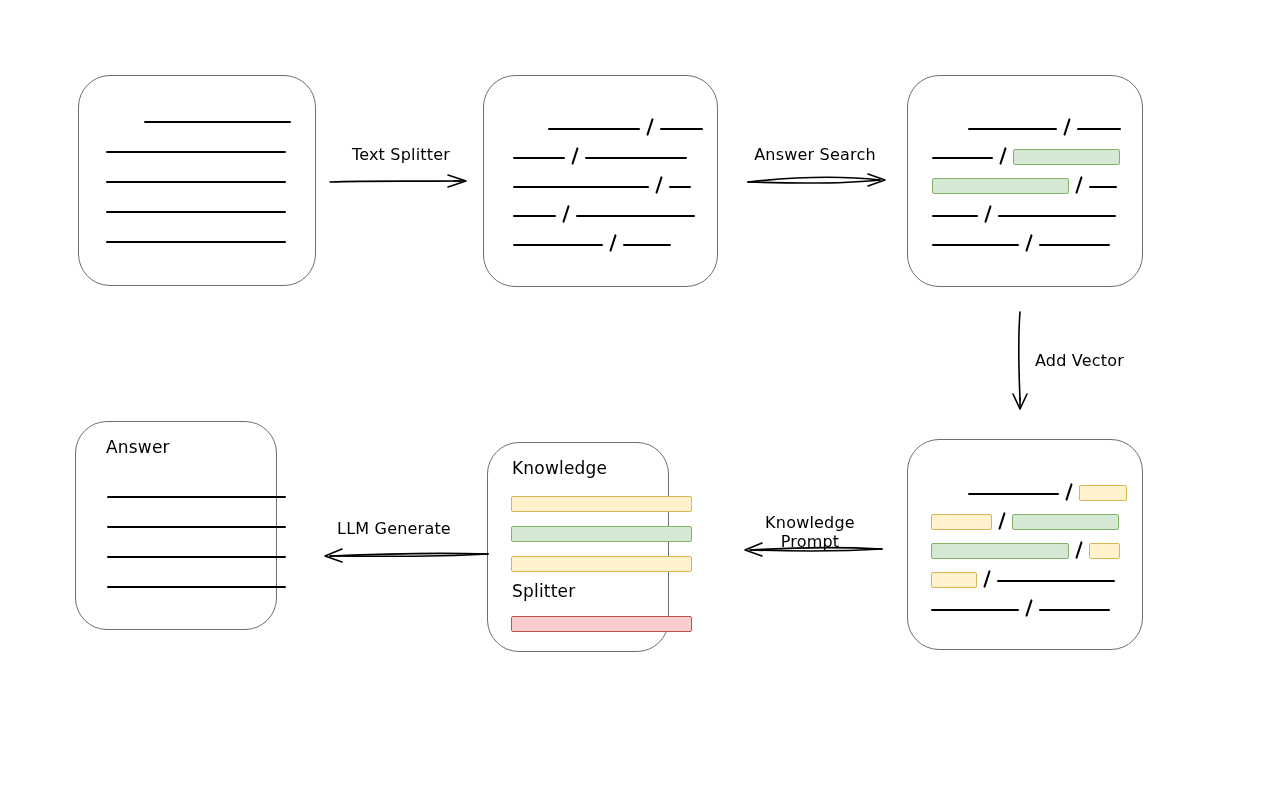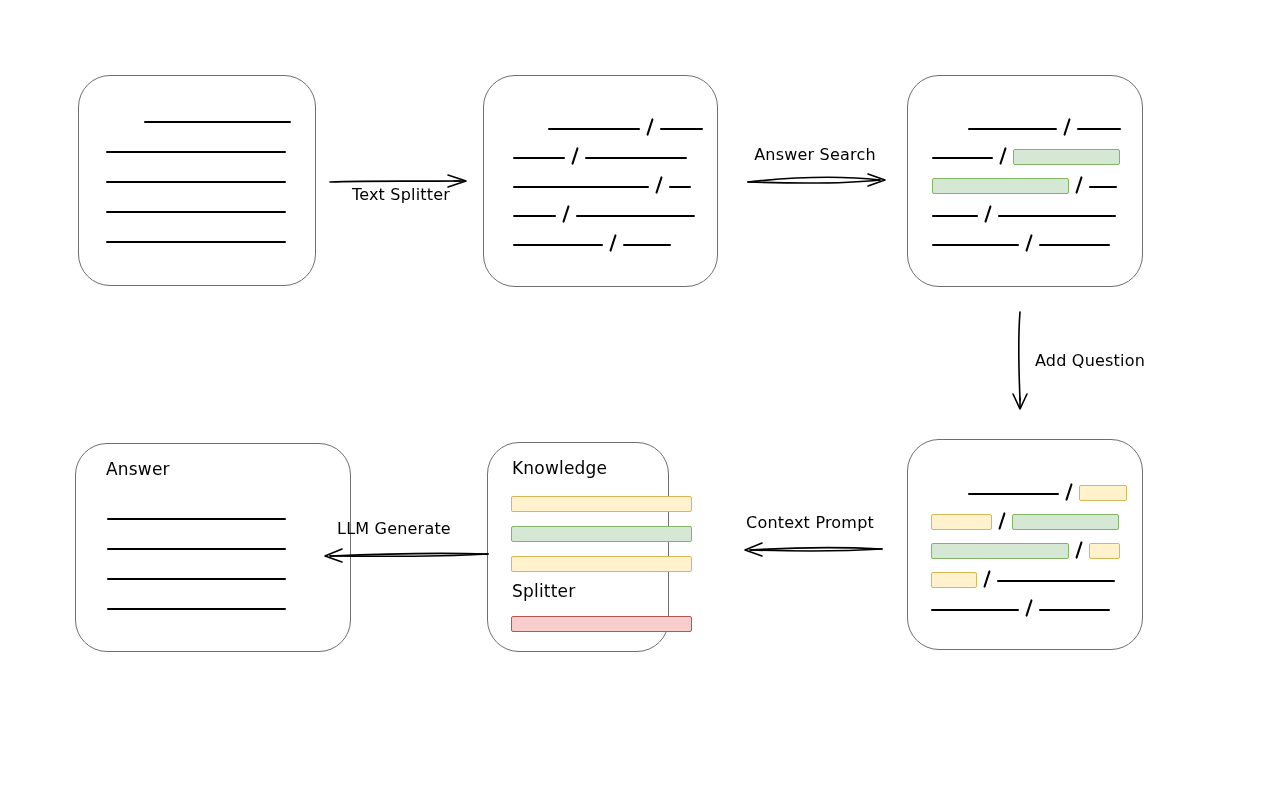--- a/index.html
+++ b/index.html
@@ -192,60 +192,60 @@
         <div class="bar yellow"></div>
         <div class="bar green"></div>
         <div class="bar yellow"></div>
       </div>
     <div class="box-title" style="left:24px;top:138px;">Splitter</div>
     <div style="position:absolute;left:23px;top:173px;">
         <div class="bar red"></div>
       </div>
   </div>
 
-  <div class="node" style="left:75px;top:443px;width:276px;height:209px;">
+  <div class="node" style="left:75px;top:421px;width:202px;height:209px;">
     <div class="box-title" style="left:30px;top:15px;">Answer</div>
     <div class="rows rowh30" style="position:absolute;left:31px;top:53px;">
         <div class="row">
           <div class="hline" style="width: 179px;"></div>
         </div>
         <div class="row">
           <div class="hline" style="width: 179px;"></div>
         </div>
         <div class="row">
           <div class="hline" style="width: 179px;"></div>
         </div>
         <div class="row">
           <div class="hline" style="width: 179px;"></div>
         </div>
       </div>
   </div>
 
-  <div class="arrow-label" style="left:326px;top:145px;width:150px;margin-top:40px;">Text Splitter</div>
+  <div class="arrow-label" style="left:326px;top:145px;width:150px;">Text Splitter</div>
   <svg class="arrow-svg" style="left:326px;top:170px;" width="150" height="24">
     <path d="M4,12 C45,10.5 95,11.5 134,11"></path>
     <polyline points="122,5 140,11 122,17"></polyline>
     <path d="M128,11 L139,11"></path>
   </svg>
 
   <div class="arrow-label" style="left:740px;top:145px;width:150px;">Answer Search</div>
   <svg class="arrow-svg" style="left:744px;top:168px;" width="150" height="26">
     <path d="M4,14 C50,9 100,8 136,12"></path>
     <path d="M4,14 C50,15.5 100,16 136,12"></path>
     <polyline points="124,6 141,12 124,18"></polyline>
   </svg>
 
-  <div class="arrow-label" style="left:1035px;top:351px;text-align:left;">Add Question</div>
+  <div class="arrow-label" style="left:1035px;top:351px;text-align:left;">Add Vector</div>
   <svg class="arrow-svg" style="left:1006px;top:308px;" width="30" height="110">
     <path d="M14,4 C11.5,35 13,65 14,92"></path>
     <polyline points="7,86 14,101 21,86"></polyline>
     <path d="M14,90 L14,100"></path>
   </svg>
 
-  <div class="arrow-label" style="left:734px;top:513px;width:152px;">Context Prompt</div>
+  <div class="arrow-label" style="left:734px;top:513px;width:152px;">Knowledge Prompt</div>
   <svg class="arrow-svg" style="left:734px;top:538px;" width="152" height="24">
     <path d="M148,11 C100,8.5 50,10 16,12"></path>
     <path d="M148,11 C100,14 50,13 16,12"></path>
     <polyline points="28,5 11,12 28,18"></polyline>
   </svg>
 
   <div class="arrow-label" style="left:318px;top:519px;width:152px;">LLM Generate</div>
   <svg class="arrow-svg" style="left:316px;top:544px;" width="176" height="24">
     <path d="M172,10 C120,8.5 60,10 14,12"></path>
     <path d="M172,10 C120,13 60,12.5 14,12"></path>

